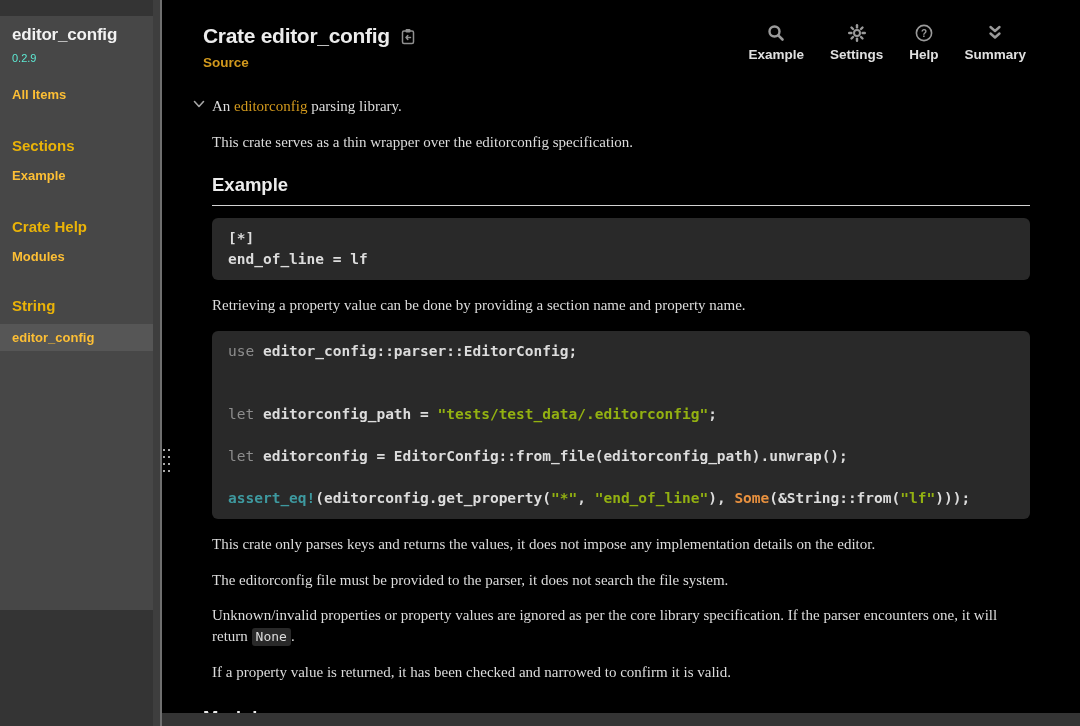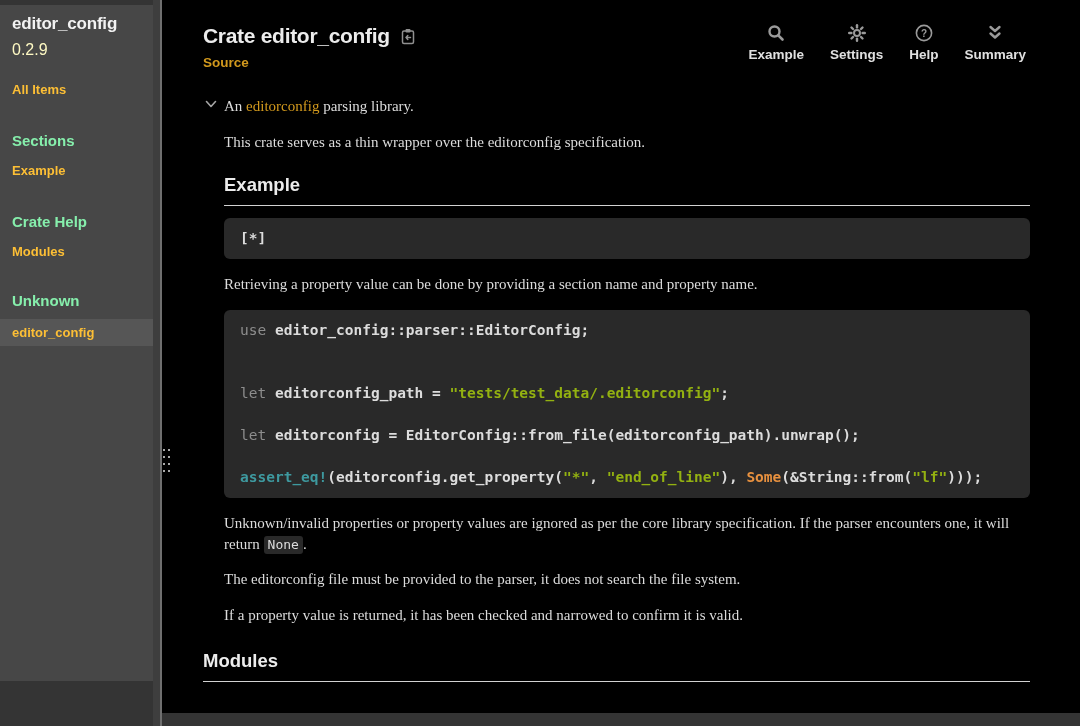--- a/index.html
+++ b/index.html
@@ -1,25 +1,25 @@
 <!DOCTYPE html>
 <html><head>
 <meta charset="utf-8">
 <style>
   * { margin:0; padding:0; box-sizing:border-box; }
   html,body { width:1080px; height:726px; overflow:hidden; }
   body { background:#343434; font-family:"Liberation Sans", sans-serif; color:#dcdcdc; position:relative; }
 
   
-  .sidebar { position:absolute; left:0; top:5px; width:153px; height:676px; background:#474747; z-index:2; }
+  .sidebar { position:absolute; left:0; top:16px; width:153px; height:594px; background:#474747; z-index:2; }
   .sidebar a { text-decoration:none; display:block; }
   .crate-title { font-size:17px; font-weight:bold; color:#f2f2f2; margin:9px 12px 0 12px; letter-spacing:-0.2px; cursor:pointer; }
-  .crate-version { font-size:16px; color:#fef9c3; margin:7px 12px 0 12px; }
+  .crate-version { font-size:11px; color:#5eead4; margin:7px 12px 0 12px; }
   .all-items { font-size:13px; font-weight:bold; color:#fdbf35; margin:23px 12px 0 12px; cursor:pointer; }
-  .side-h3 { font-size:15px; font-weight:bold; color:#86efac; margin:35px 12px 0 12px; }
+  .side-h3 { font-size:15px; font-weight:bold; color:#eab308; margin:35px 12px 0 12px; }
   .side-link { font-size:13px; font-weight:bold; color:#fdbf35; margin:14px 12px 0 12px; cursor:pointer; }
   .side-current-row { margin-top:10px; background:#565656; padding:6px 12px; }
   .side-current-row a { font-size:13px; font-weight:bold; color:#fdbf35; cursor:pointer; }
 
   
   .side-scroll-strip { position:absolute; left:153px; top:0; width:7px; height:726px; background:#3e3e3e; z-index:3; }
   .side-resizer { position:absolute; left:160px; top:0; width:2px; height:726px; background:#6f6f6f; z-index:3; cursor:col-resize; }
   .drag-dots { position:absolute; left:163px; top:449px; z-index:4; display:grid; grid-template-columns:repeat(2,2px); grid-auto-rows:2px; gap:5px 3px; cursor:col-resize; }
   .drag-dots i { width:2px; height:2px; background:#a9a9a9; display:block; }
 
@@ -29,21 +29,21 @@
   .nav-item svg { display:block; }
   .nav-label { font-size:13.5px; color:#e0e0e0; font-weight:bold; }
 
   
   .main { position:absolute; left:162px; top:0; width:918px; height:713px; padding:24px 50px 0 41px; background:#000000; overflow:hidden; }
   .title-row { display:flex; align-items:center; gap:10px; }
   h1 { font-size:21px; font-weight:bold; color:#ececec; letter-spacing:-0.3px; }
   .copy-btn { background:none; border:none; cursor:pointer; padding:0; line-height:0; }
   .source-link { display:inline-block; font-size:13.5px; font-weight:bold; color:#d2991d; margin-top:7px; text-decoration:none; cursor:pointer;text-align:right; }
 
-  .docblock { margin-left:21px; margin-top:25px; font-family:"Liberation Serif", serif; font-size:15px; color:#dcdcdc; }
+  .docblock { margin-left:9px; margin-top:25px; font-family:"Liberation Serif", serif; font-size:15px; color:#dcdcdc; }
   .intro-row { position:relative; }
   .toggle-chevron { position:absolute; left:-19px; top:3px; cursor:pointer; line-height:0; }
   .docblock p { margin:15px 0; line-height:1.38; }
   .intro-row p { margin-top:0; }
   a.doc-link { color:#d2991d; text-decoration:none; cursor:pointer; }
 
   h2.section-h { font-family:"Liberation Sans", sans-serif; font-size:18.5px; font-weight:bold; color:#ececec; margin-top:22px; padding-bottom:9px; border-bottom:1px solid #d2d2d2; }
   h2.modules-h { margin-left:0; margin-top:24px; }
 
   pre.codeblock { background:#292929; border-radius:6px; padding:10px 16px; margin:12px 0 14px 0; font-family:"DejaVu Sans Mono", monospace; font-size:14.5px; overflow:hidden; }
@@ -63,21 +63,21 @@
   <a class="crate-title">editor_config</a>
   <div class="crate-version">0.2.9</div>
   <a class="all-items">All Items</a>
 
   <h3 class="side-h3">Sections</h3>
   <a class="side-link">Example</a>
 
   <h3 class="side-h3">Crate Help</h3>
   <a class="side-link">Modules</a>
 
-  <h3 class="side-h3" style="margin-top:33px;">Unknown</h3>
+  <h3 class="side-h3" style="margin-top:33px;">String</h3>
   <div class="side-current-row">
     <a>editor_config</a>
   </div>
 </aside>
 
 <div class="side-scroll-strip"></div>
 <div class="side-resizer"></div>
 <div class="drag-dots">
   <i></i>
     <i></i>
@@ -161,27 +161,28 @@
             <polyline points="1.5,2.5 6,7.5 10.5,2.5"></polyline>
           </svg>
       </span>
       <p><span>An </span><a class="doc-link">editorconfig</a><span> parsing library.</span></p>
     </div>
 
     <p>This crate serves as a thin wrapper over the editorconfig specification.</p>
 
     <h2 class="section-h">Example</h2>
 
-    <pre class="codeblock"><div class="cl"><span class="tok-id">[*]</span></div></pre>
+    <pre class="codeblock"><div class="cl"><span class="tok-id">[*]</span></div><div class="cl"><span class="tok-id">end_of_line = lf</span></div></pre>
 
     <p>Retrieving a property value can be done by providing a section name and property name.</p>
 
     <pre class="codeblock"><div class="cl"><span class="tok-kw">use </span><span class="tok-id">editor_config::parser::EditorConfig;</span></div><div class="cl">&nbsp;</div><div class="cl">&nbsp;</div><div class="cl"><span class="tok-kw">let </span><span class="tok-id">editorconfig_path = </span><span class="tok-str">"tests/test_data/.editorconfig"</span><span class="tok-id">;</span></div><div class="cl">&nbsp;</div><div class="cl"><span class="tok-kw">let </span><span class="tok-id">editorconfig = EditorConfig::from_file(editorconfig_path).unwrap();</span></div><div class="cl">&nbsp;</div><div class="cl"><span class="tok-macro">assert_eq!</span><span class="tok-id">(editorconfig.get_property(</span><span class="tok-str">"*"</span><span class="tok-id">, </span><span class="tok-str">"end_of_line"</span><span class="tok-id">), </span><span class="tok-prelude">Some</span><span class="tok-id">(&amp;String::from(</span><span class="tok-str">"lf"</span><span class="tok-id">)));</span></div></pre>
 
+    <p>This crate only parses keys and returns the values, it does not impose any implementation details on the editor.</p>
+    <p>The editorconfig file must be provided to the parser, it does not search the file system.</p>
     <p><span>Unknown/invalid properties or property values are ignored as per the core library specification. If the parser encounters one, it will return </span><code class="inline-code">None</code><span>.</span></p>
-    <p>The editorconfig file must be provided to the parser, it does not search the file system.</p>
     <p>If a property value is returned, it has been checked and narrowed to confirm it is valid.</p>
   </div>
 
   <h2 class="section-h modules-h">Modules</h2>
   
 
 </main>
 
 </body></html>

